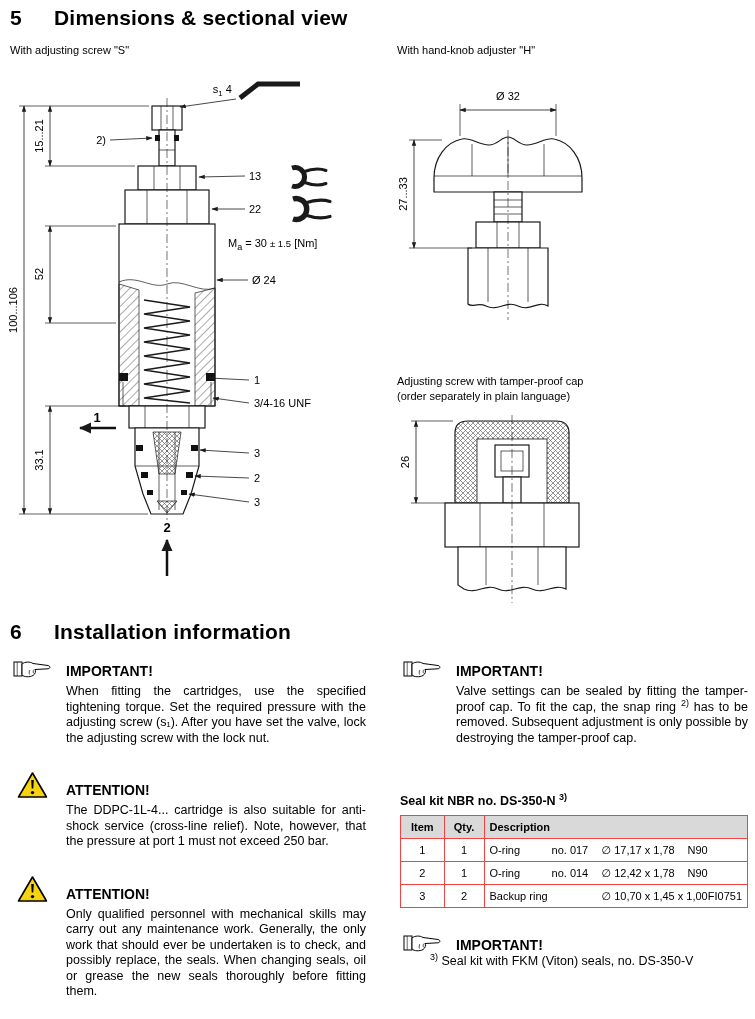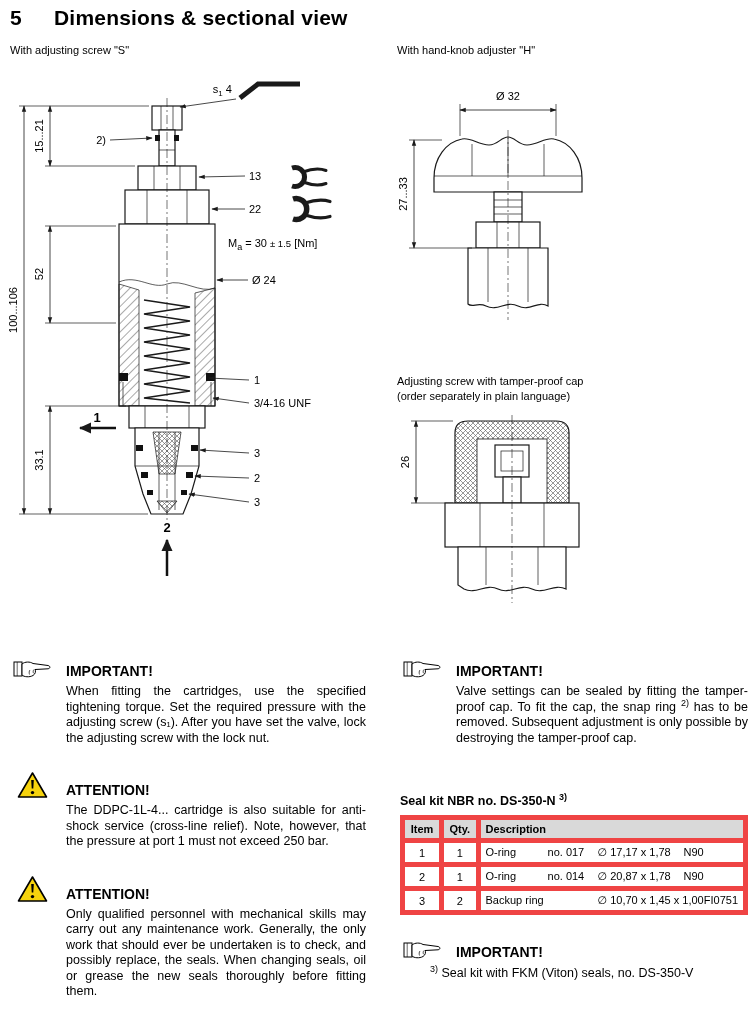--- a/index.html
+++ b/index.html
@@ -43,32 +43,32 @@
   .col-right { left:400px; width:348px; }
   .note { margin-bottom:25px; }
   .note-head { display:flex; align-items:flex-end; gap:11px; }
   .note-icon { width:45px; display:flex; justify-content:center; align-items:flex-end; }
   .note-title { font-weight:bold; font-size:14px; padding-bottom:1px; }
   .note-body { margin-left:56px; margin-top:4px; font-size:12.5px; line-height:15.5px; text-align:justify; }
   sup { font-size:9px; vertical-align:super; line-height:0; }
 
   .sealkit-title { margin:48px 0 7px 0; font-weight:bold; font-size:12.5px; }
   .seal-table { border-collapse:collapse; width:100%; font-size:11px; }
-  .seal-table th, .seal-table td { border:5px solid #ef4444; padding:3px 5px; height:23px; }
+  .seal-table th, .seal-table td { border:1px solid #ef4444; padding:3px 5px; height:23px; }
   .seal-table th { background:#d9d9d9; font-weight:bold; text-align:left; }
   .seal-table .c-item { width:46px; text-align:center; }
   .seal-table .c-qty  { width:42px; text-align:center; }
   .seal-table td.tc { text-align:center; }
   .desc-cell { display:flex; }
   .d-name { min-width:62px; }
   .d-no   { min-width:50px; }
   .d-size { min-width:86px; white-space:nowrap; }
   .d-mat  { margin-left:0; }
   .viton-note { margin-top:24px; }
-  .viton-body { margin-left:30px; margin-top:5px; font-size:12.5px; }
+  .viton-body { margin-left:30px; font-size:12.5px; }
 </style>
 </head>
 <body>
 
 <svg width="0" height="0" style="position:absolute" aria-hidden="true">
   <defs>
     <marker id="arr" viewBox="0 0 10 10" refX="9" refY="5" markerWidth="8" markerHeight="8" orient="auto-start-reverse">
       <path d="M0,1.6 L10,5 L0,8.4 Z" fill="#1a1a1a"></path>
     </marker>
     <marker id="arrB" viewBox="0 0 10 10" refX="9" refY="5" markerWidth="5" markerHeight="5" orient="auto-start-reverse">
@@ -269,20 +269,23 @@
     <line x1="82" y1="90" x2="82" y2="134" class="thin"></line>
     <line x1="146" y1="90" x2="146" y2="134" class="thin"></line>
 
     <path class="part" d="M60,134 L168,134 L168,176 C156,170 146,182 134,176 C122,170 112,182 100,176 C88,170 78,182 66,176 L60,172 Z"></path>
     <line x1="88" y1="134" x2="88" y2="172" class="thin"></line>
     <line x1="140" y1="134" x2="140" y2="172" class="thin"></line>
 
     <line x1="114" y1="2" x2="114" y2="190" class="cl"></line>
   </svg>
 
+  <div class="sec-heading h6">
+    <span class="sec-num">6</span><span>Installation information</span>
+  </div>
 
   <div class="info-col col-left">
 
     <div class="note">
       <div class="note-head">
         <span class="note-icon">
           <svg width="40" height="22" viewBox="0 0 40 22">
             <rect x="1" y="4" width="8" height="14" fill="#fff" stroke="#000" stroke-width="1"></rect>
             <line x1="4.2" y1="4" x2="4.2" y2="18" stroke="#000" stroke-width="0.6"></line>
             <path d="M9,6 C12,3.5 17,3.5 20,5.5 L35,7.5 C37.5,8 37.5,10.5 35,10.8 L22,11.5 C23,13 22.5,16 20,17.5 C16.5,19.5 11,19 9,17 Z" fill="#fff" stroke="#000" stroke-width="1"></path>
@@ -366,21 +369,21 @@
               </div>
             </td>
         </tr>
         <tr>
           <td class="tc">2</td>
           <td class="tc">1</td>
           <td>
               <div class="desc-cell">
                 <span class="d-name">O-ring</span>
                 <span class="d-no">no. 014</span>
-                <span class="d-size">∅ 20,87 x 1,78</span>
+                <span class="d-size">∅ 12,42 x 1,78</span>
                 <span class="d-mat">N90</span>
               </div>
             </td>
         </tr>
         <tr>
           <td class="tc">3</td>
           <td class="tc">2</td>
           <td>
               <div class="desc-cell">
                 <span class="d-name">Backup ring</span>

